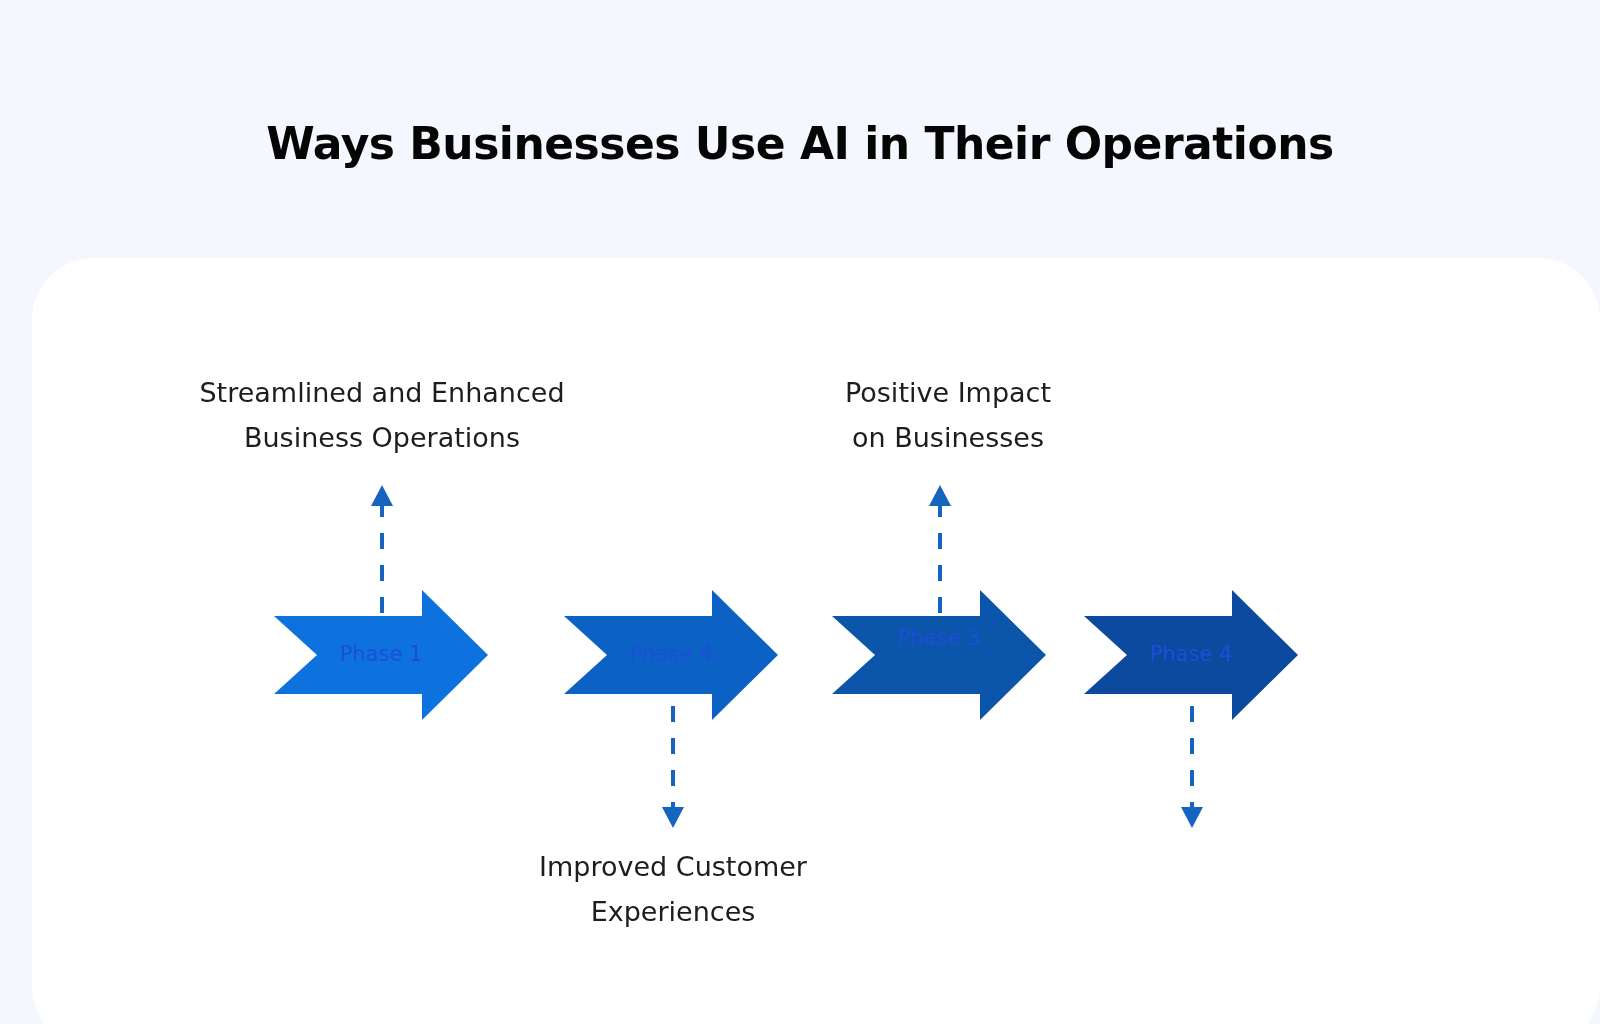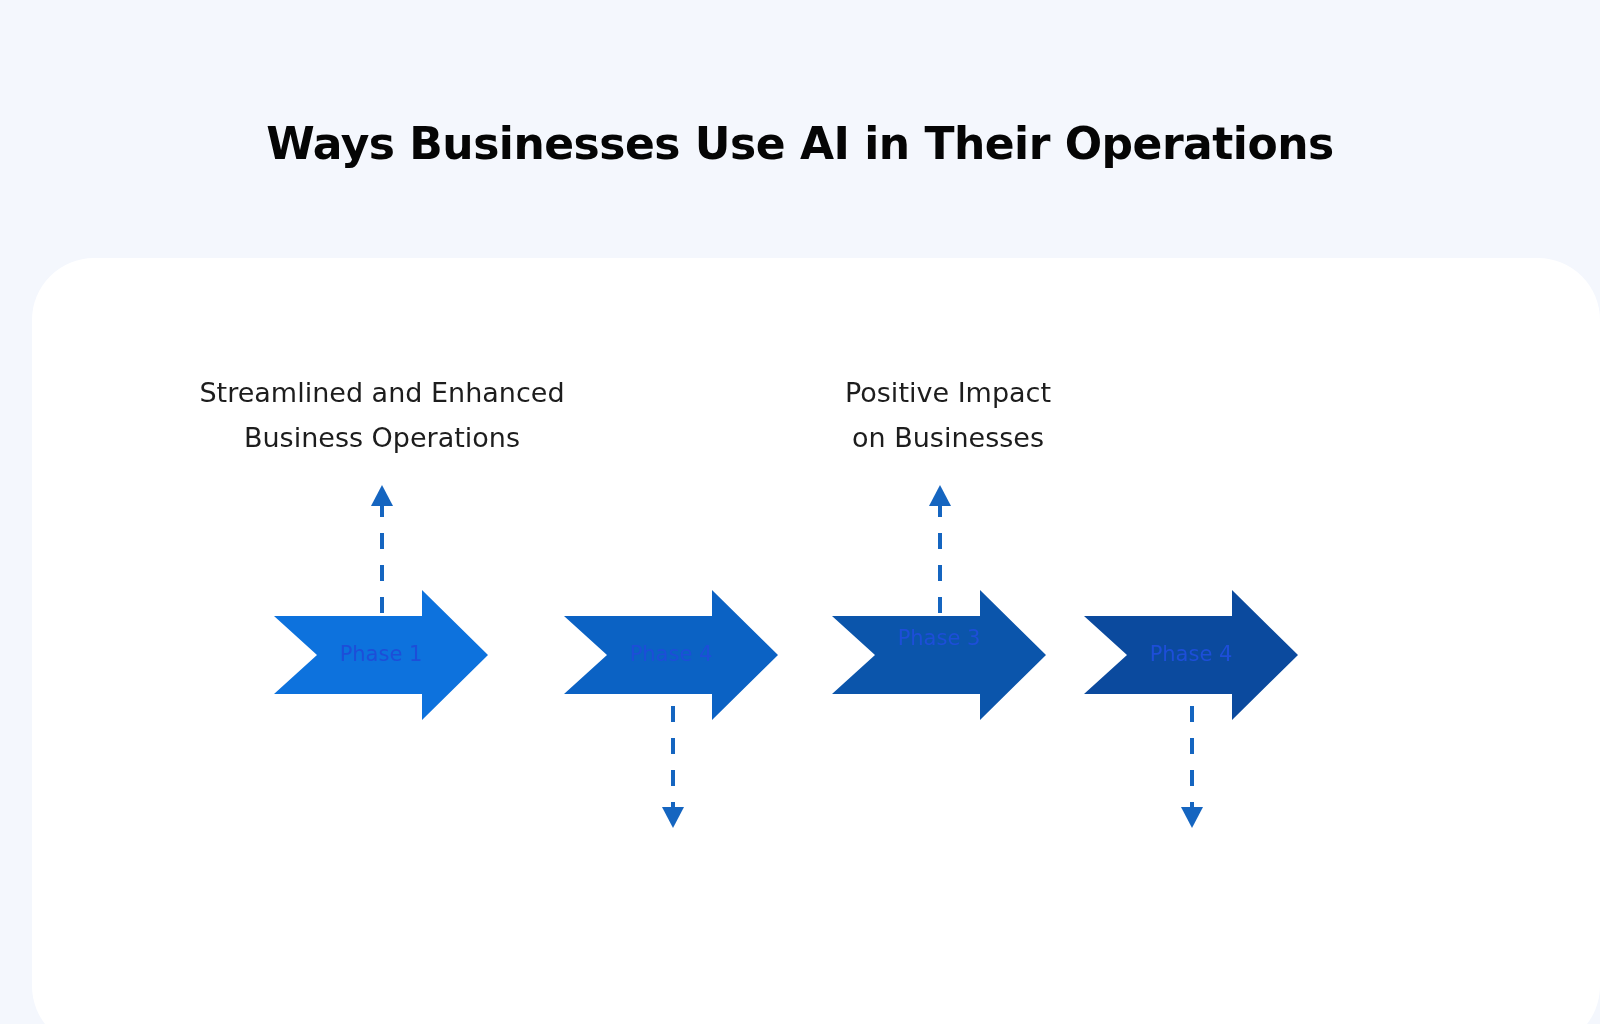--- a/index.html
+++ b/index.html
@@ -115,15 +115,17 @@
   <div class="phase-caption" style="left:532px; top:384px; width:214px;">Phase 4</div>
   <div class="phase-caption" style="left:800px; top:368px; width:214px;">Phase 3</div>
   <div class="phase-caption" style="left:1052px; top:384px; width:214px;">Phase 4</div>
 
   <div class="flow-label" style="left:155px; top:112px; width:390px;">Streamlined and Enhanced
 Business Operations</div>
 
   <div class="flow-label" style="left:786px; top:112px; width:260px;">Positive Impact
 on Businesses</div>
 
+  <div class="flow-label" style="left:491px; top:586px; width:300px;">Improved Customer
+Experiences</div>
 
 
 </div>
 
 </body></html>

